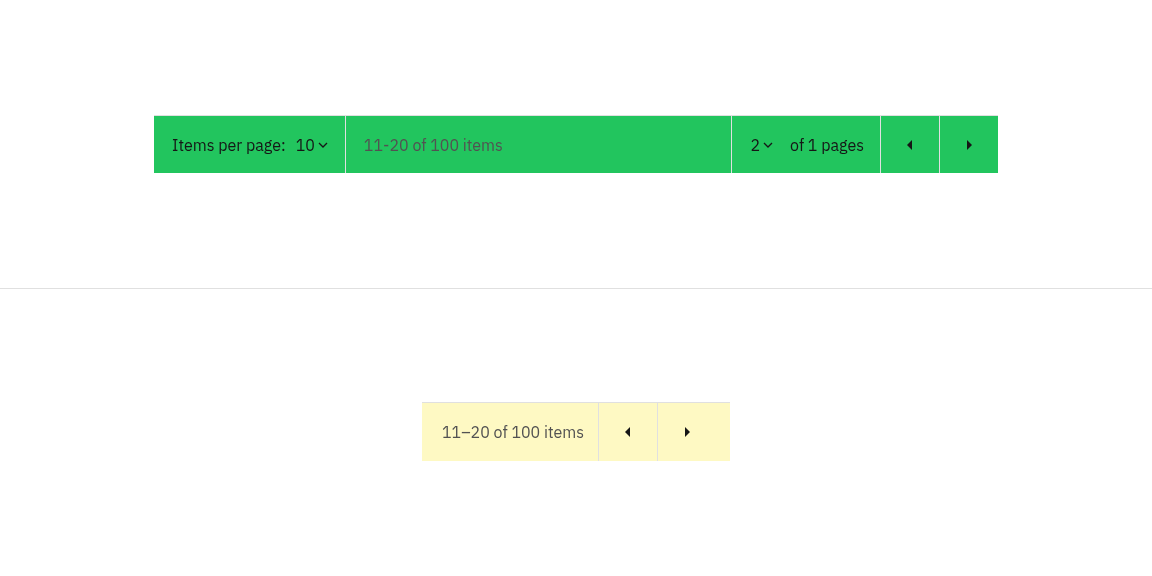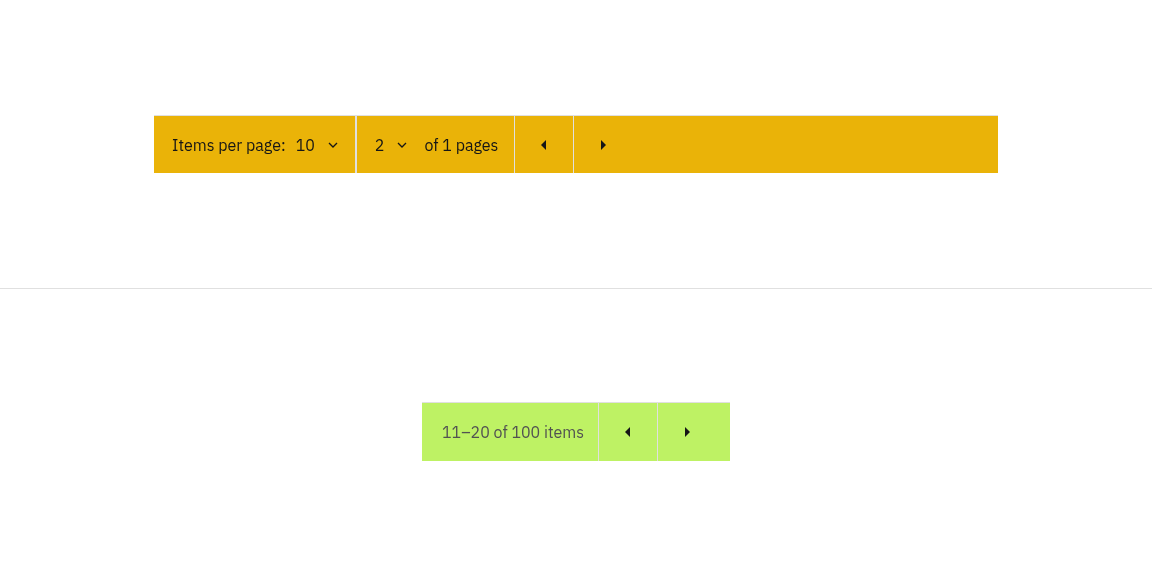--- a/index.html
+++ b/index.html
@@ -38,21 +38,21 @@
     left: 422px;
     width: 308px;
     height: 59px;
   }
 
   .pagination {
     display: flex;
     align-items: stretch;
     width: 100%;
     height: 100%;
-    background: #eab308;
+    background: #22c55e;
     border-top: 1px solid #e0e0e0;
     font-size: 16px;
   }
 
   .pagination .cell {
     display: flex;
     align-items: center;
     height: 100%;
   }
 
@@ -62,21 +62,20 @@
     padding-right: 14px;
     gap: 10px;
     color: #161616;
   }
 
   .items-per-label { white-space: nowrap; }
 
   .select-wrap {
     display: flex;
     align-items: center;
-    gap: 10px;
     cursor: pointer;
   }
   .select-value { color: #161616; }
 
   .chev {
     display: inline-flex;
   }
 
   .range {
     flex: 1 1 auto;
@@ -104,21 +103,21 @@
   }
 
   .nav-btn svg { display: block; }
 
   
   .compact {
     display: flex;
     align-items: stretch;
     width: 100%;
     height: 100%;
-    background: #bef264;
+    background: #fef9c3;
     border-top: 1px solid #e0e0e0;
     font-size: 16px;
   }
   .compact .range {
     flex: 0 0 auto;
     padding-left: 20px;
     padding-right: 14px;
     display:flex;
     align-items:center;
     color:#525252;
@@ -136,20 +135,21 @@
       <span class="items-per-label">Items per page:</span>
       <div class="select-wrap">
         <span class="select-value">10</span>
         <span class="chev">
           <svg width="16" height="16" viewBox="0 0 16 16">
               <path d="M4 6 L8 10 L12 6" fill="none" stroke="#161616" stroke-width="1.3"></path>
             </svg>
         </span>
       </div>
     </div>
+    <div class="cell range">11-20 of 100 items</div>
     <div class="cell page-picker">
       <div class="select-wrap">
         <span class="select-value">2</span>
         <span class="chev">
           <svg width="16" height="16" viewBox="0 0 16 16">
               <path d="M4 6 L8 10 L12 6" fill="none" stroke="#161616" stroke-width="1.3"></path>
             </svg>
         </span>
       </div>
       <span class="page-of">of 1 pages</span>

